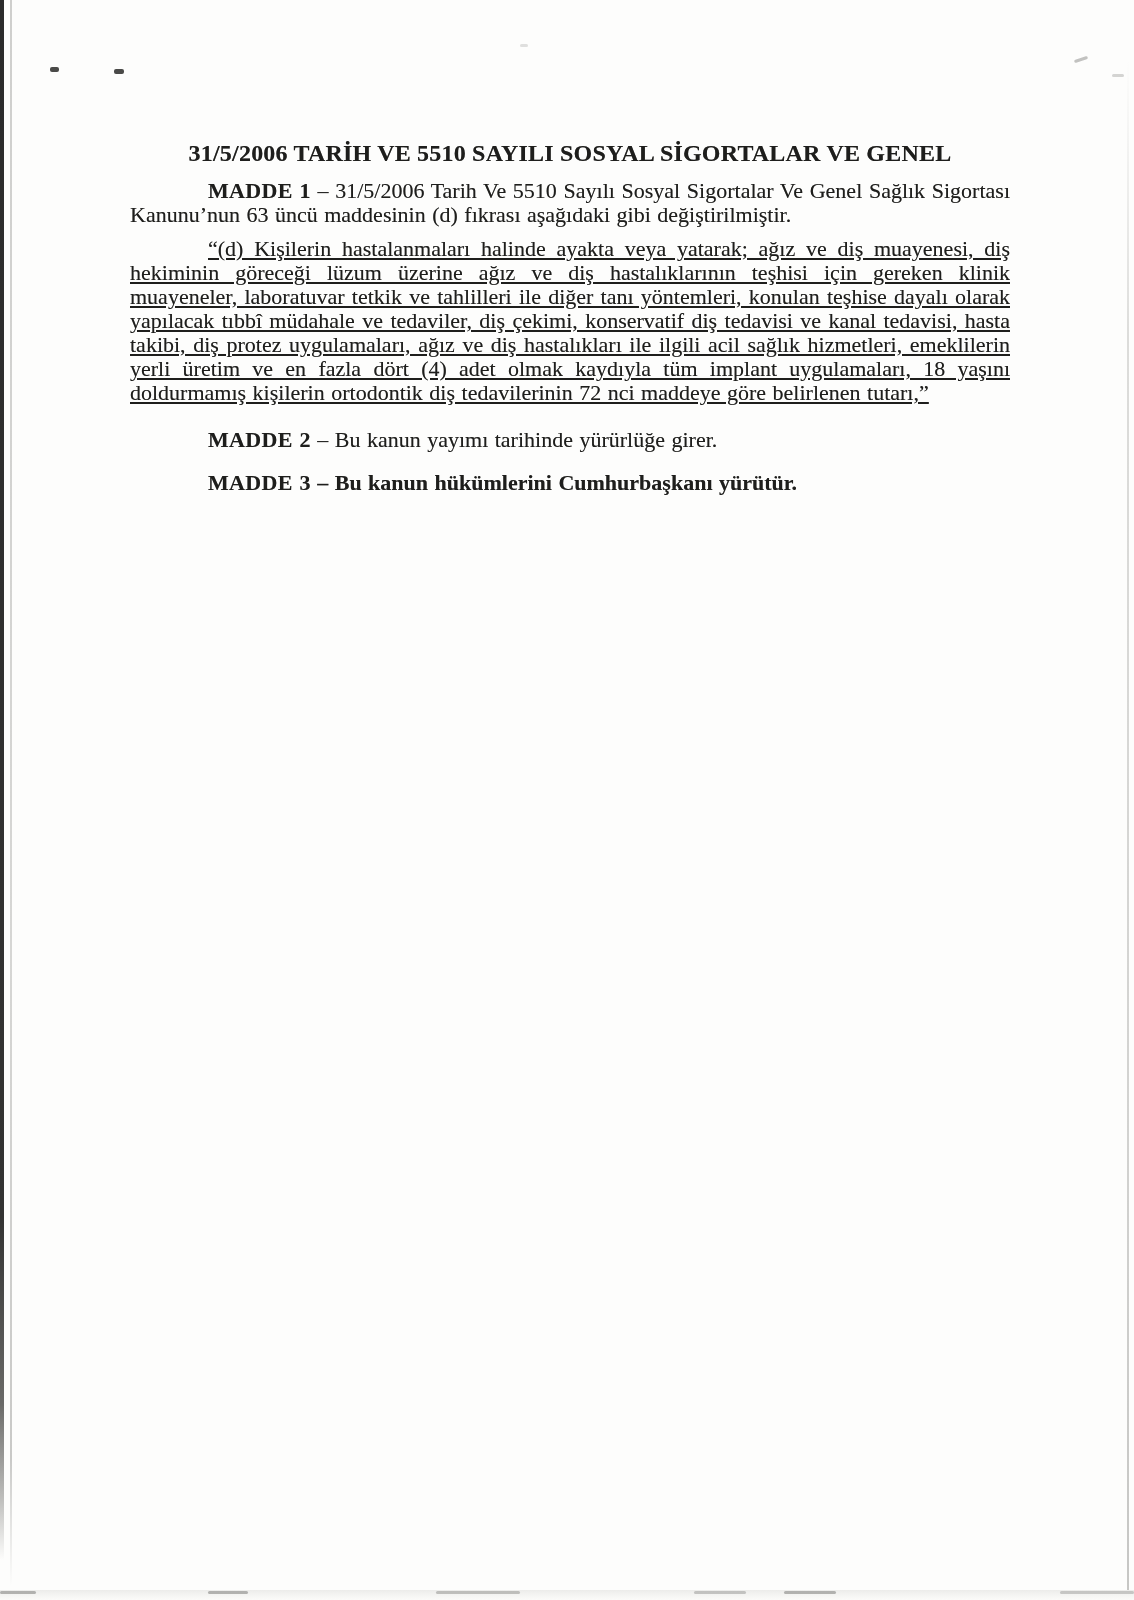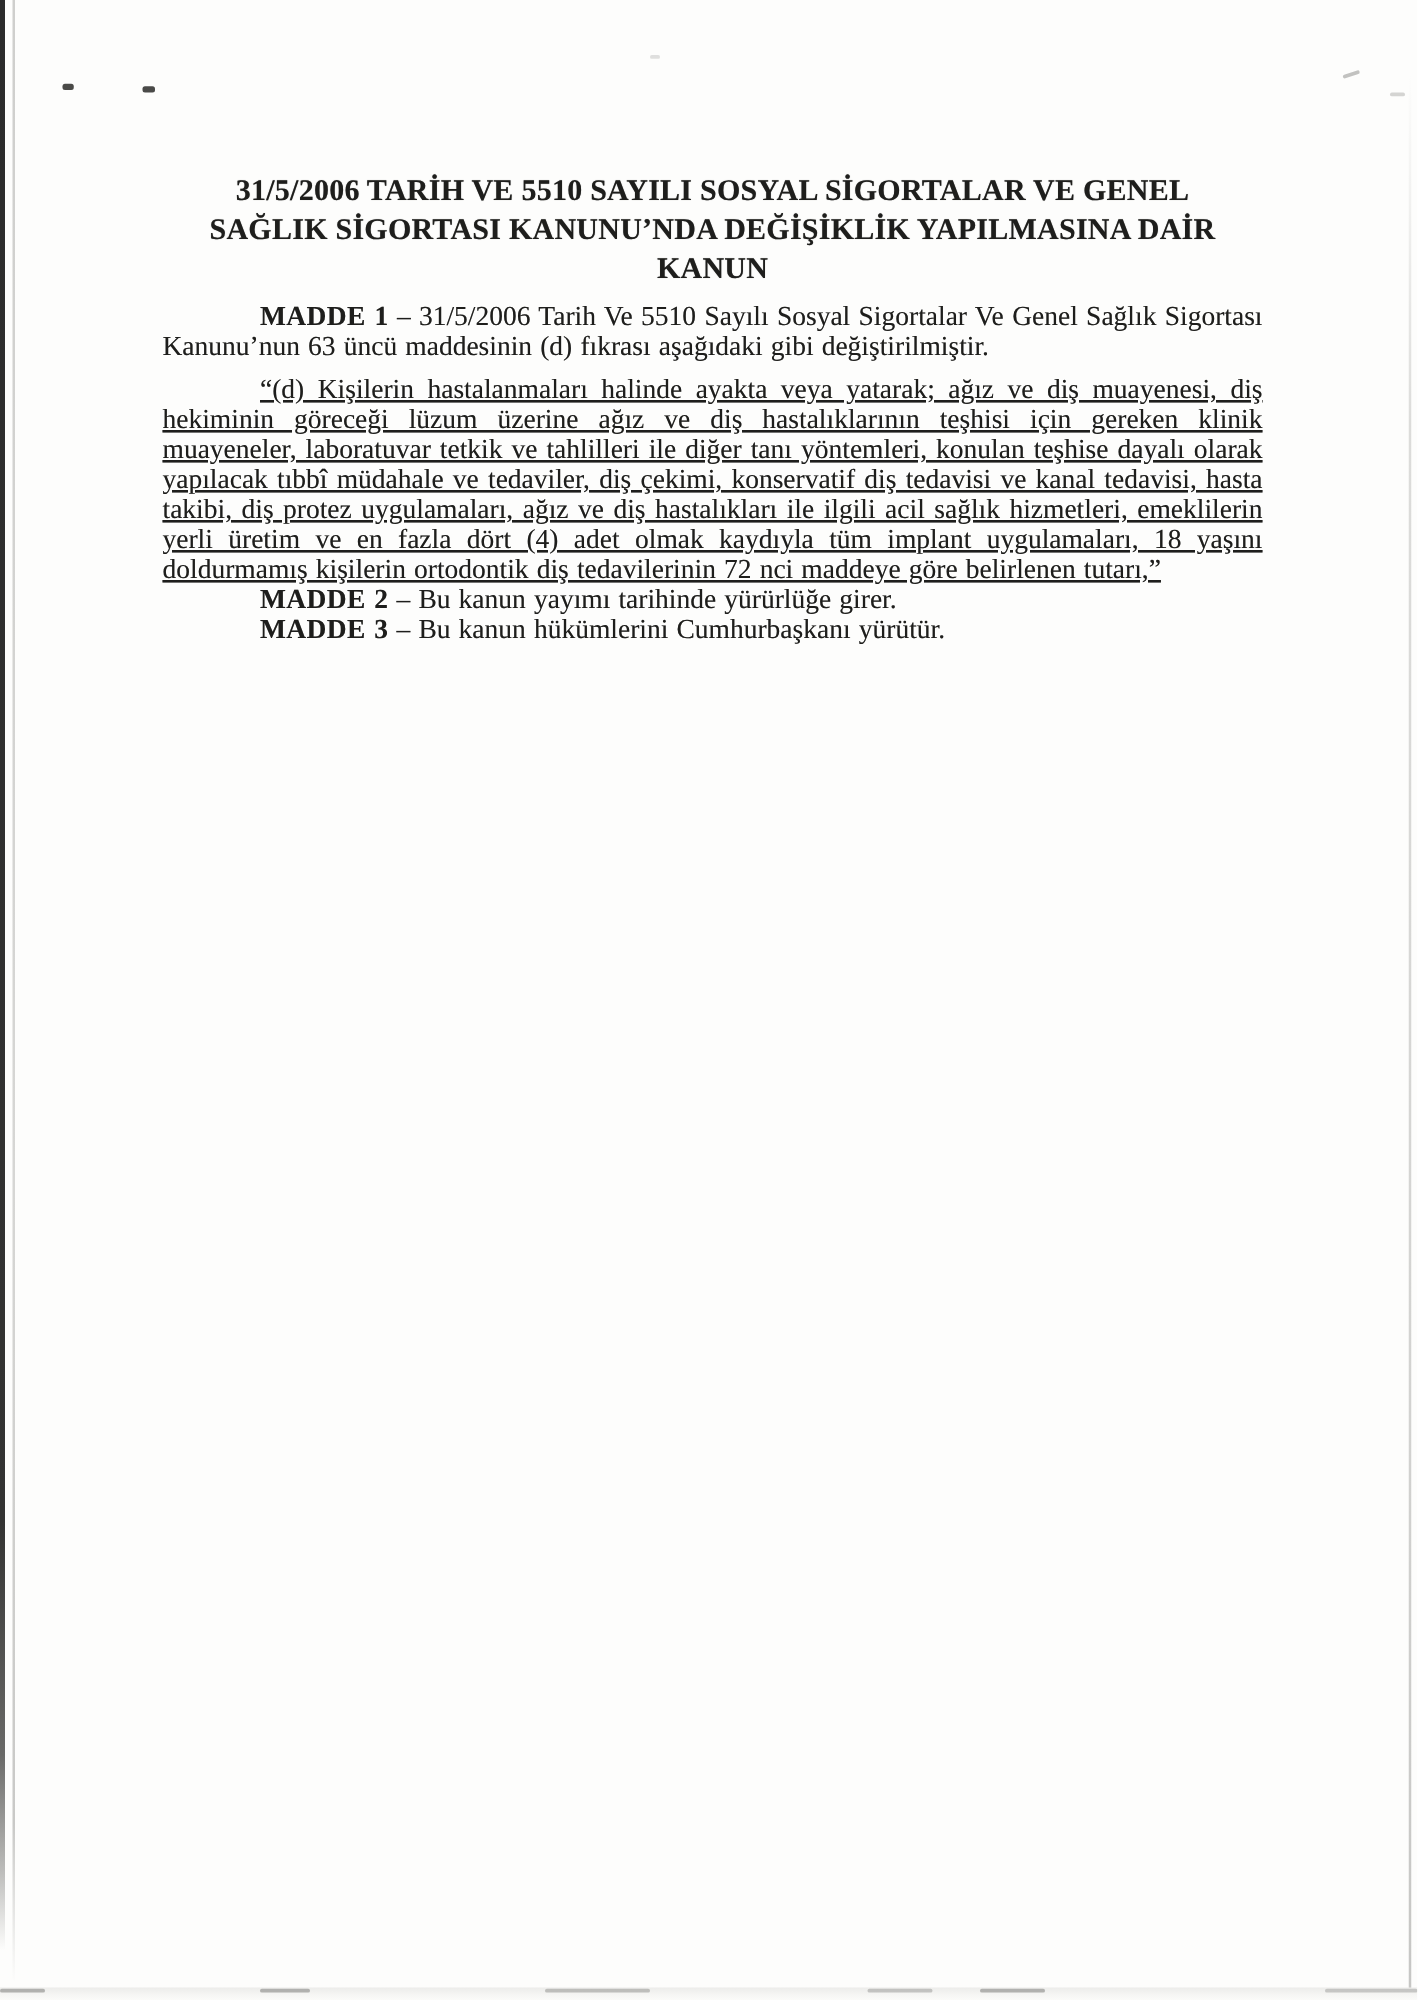--- a/index.html
+++ b/index.html
@@ -83,22 +83,22 @@
     font-size: 22px;
     line-height: 24px;
     text-align: justify;
     text-indent: 78px;
     word-spacing: 1px;
     text-shadow: 0 0 0.5px rgba(30,30,28,0.45);
   }
   .para b { letter-spacing: 0.3px; }
   .para.clause { margin-top: 10px; text-decoration: underline; }
   .para.article-1 { margin-top: 0; }
-  .para.article-2 { text-align: left; }
-  .para.article-3 { text-align: left; }
+  .para.article-2 { margin-top: 23px; text-align: left; }
+  .para.article-3 { margin-top: 19px; text-align: left; font-weight: bold; }
 </style>
 </head>
 <body>
 
 <div class="page">
 
   <div class="edge-left-dark"></div>
   <div class="edge-left-faint"></div>
   <div class="edge-right-faint"></div>
   <div class="edge-bottom"></div>
@@ -111,21 +111,20 @@
   <div class="speck" style="left:50px; top:67px; width:9px; height:5px;"></div>
   <div class="speck" style="left:114px; top:69px; width:10px; height:5px;"></div>
   <div class="mark-faint" style="left:1074px; top:58px; width:14px; height:3px; transform:rotate(-18deg);"></div>
   <div class="mark-faint" style="left:1112px; top:74px; width:12px; height:3px; opacity:0.7;"></div>
   <div class="mark-faint" style="left:520px; top:44px; width:8px; height:3px; opacity:0.5;"></div>
 
   <div class="content">
 
     <h1 class="doc-title">
       <div>31/5/2006 TARİH VE 5510 SAYILI SOSYAL SİGORTALAR VE GENEL</div>
-      <div>SAĞLIK SİGORTASI KANUNU’NDA DEĞİŞİKLİK YAPILMASINA DAİR KANUN</div>
     </h1>
 
     <p class="para article-1"><b>MADDE 1</b><span> – 31/5/2006 Tarih Ve 5510 Sayılı Sosyal Sigortalar Ve Genel Sağlık Sigortası Kanunu’nun 63 üncü maddesinin (d) fıkrası aşağıdaki gibi değiştirilmiştir.</span></p>
 
     <p class="para clause">“(d) Kişilerin hastalanmaları halinde ayakta veya yatarak; ağız ve diş muayenesi, diş hekiminin göreceği lüzum üzerine ağız ve diş hastalıklarının teşhisi için gereken klinik muayeneler, laboratuvar tetkik ve tahlilleri ile diğer tanı yöntemleri, konulan teşhise dayalı olarak yapılacak tıbbî müdahale ve tedaviler, diş çekimi, konservatif diş tedavisi ve kanal tedavisi, hasta takibi, diş protez uygulamaları, ağız ve diş hastalıkları ile ilgili acil sağlık hizmetleri, emeklilerin yerli üretim ve en fazla dört (4) adet olmak kaydıyla tüm implant uygulamaları, 18 yaşını doldurmamış kişilerin ortodontik diş tedavilerinin 72 nci maddeye göre belirlenen tutarı,”</p>
 
     <p class="para article-2"><b>MADDE 2</b><span> – Bu kanun yayımı tarihinde yürürlüğe girer.</span></p>
 
     <p class="para article-3"><b>MADDE 3</b><span> – Bu kanun hükümlerini Cumhurbaşkanı yürütür.</span></p>
 

